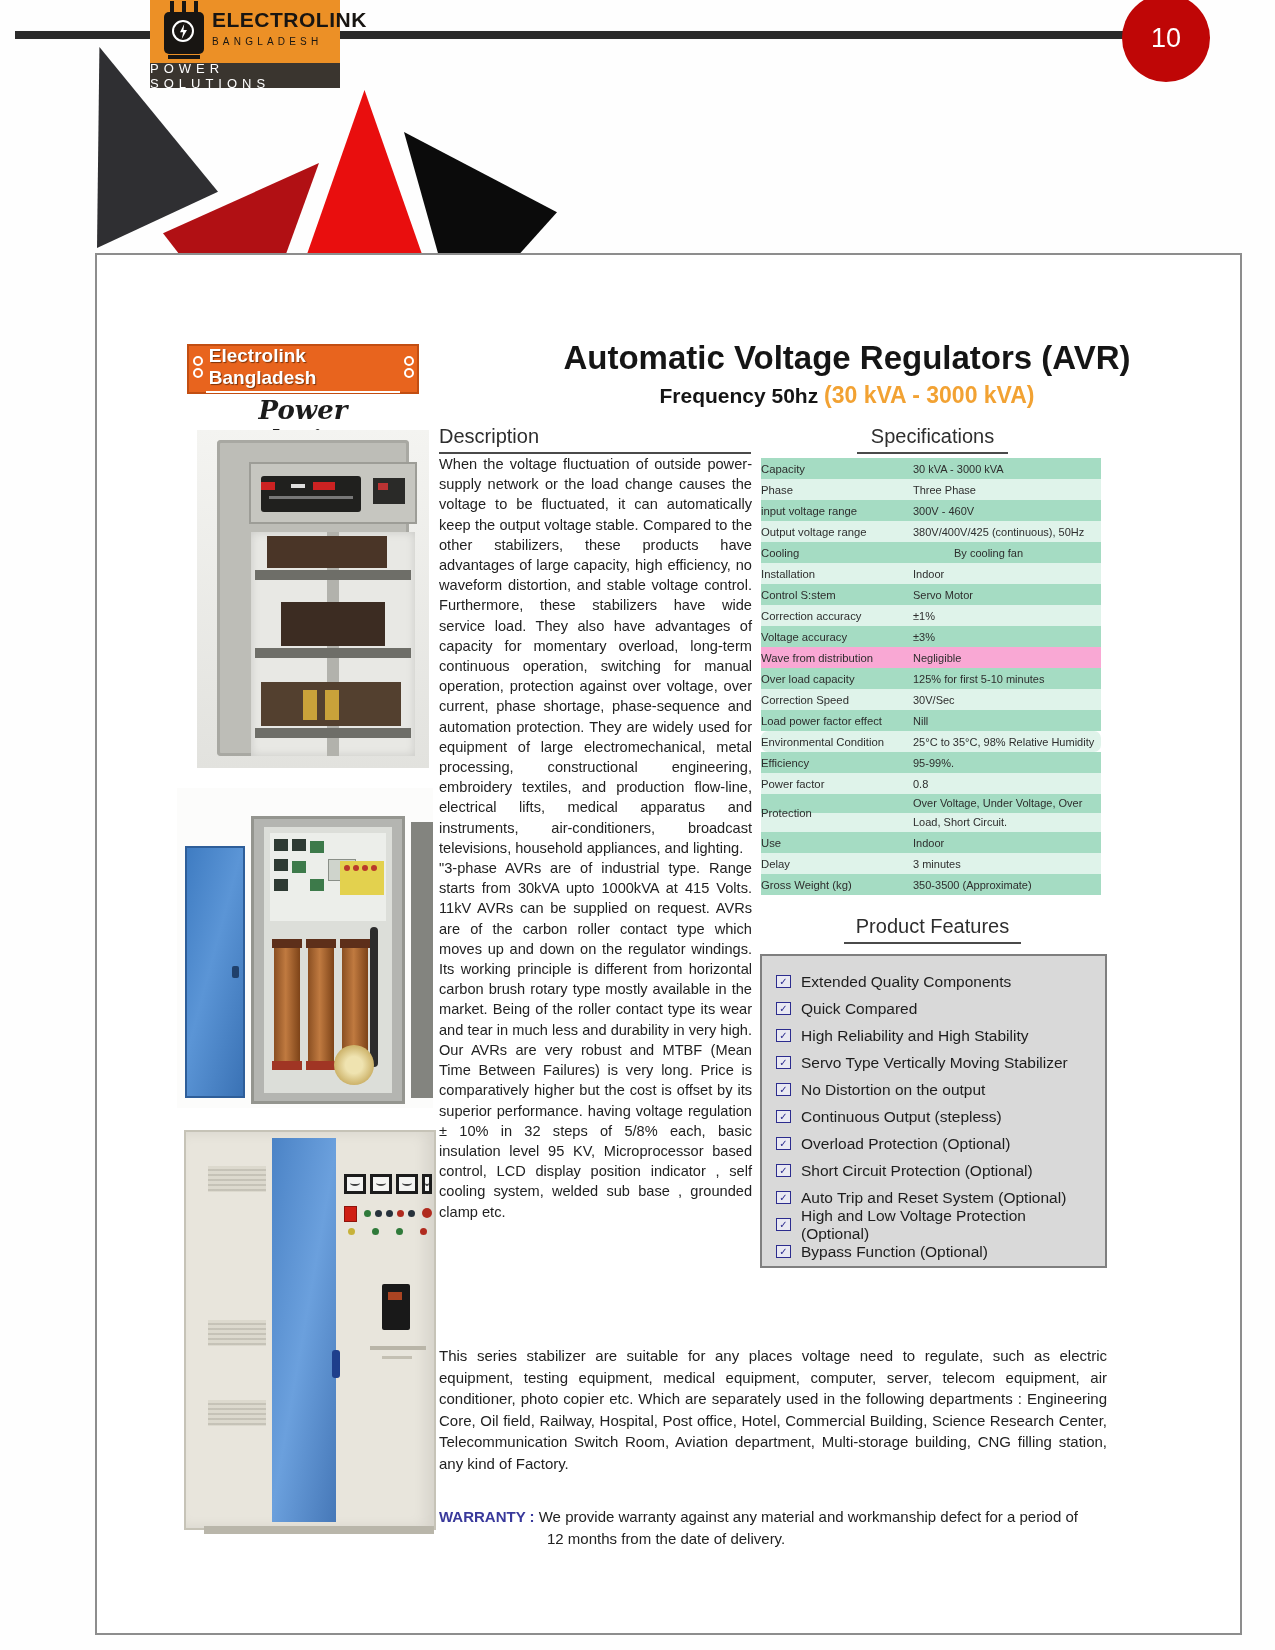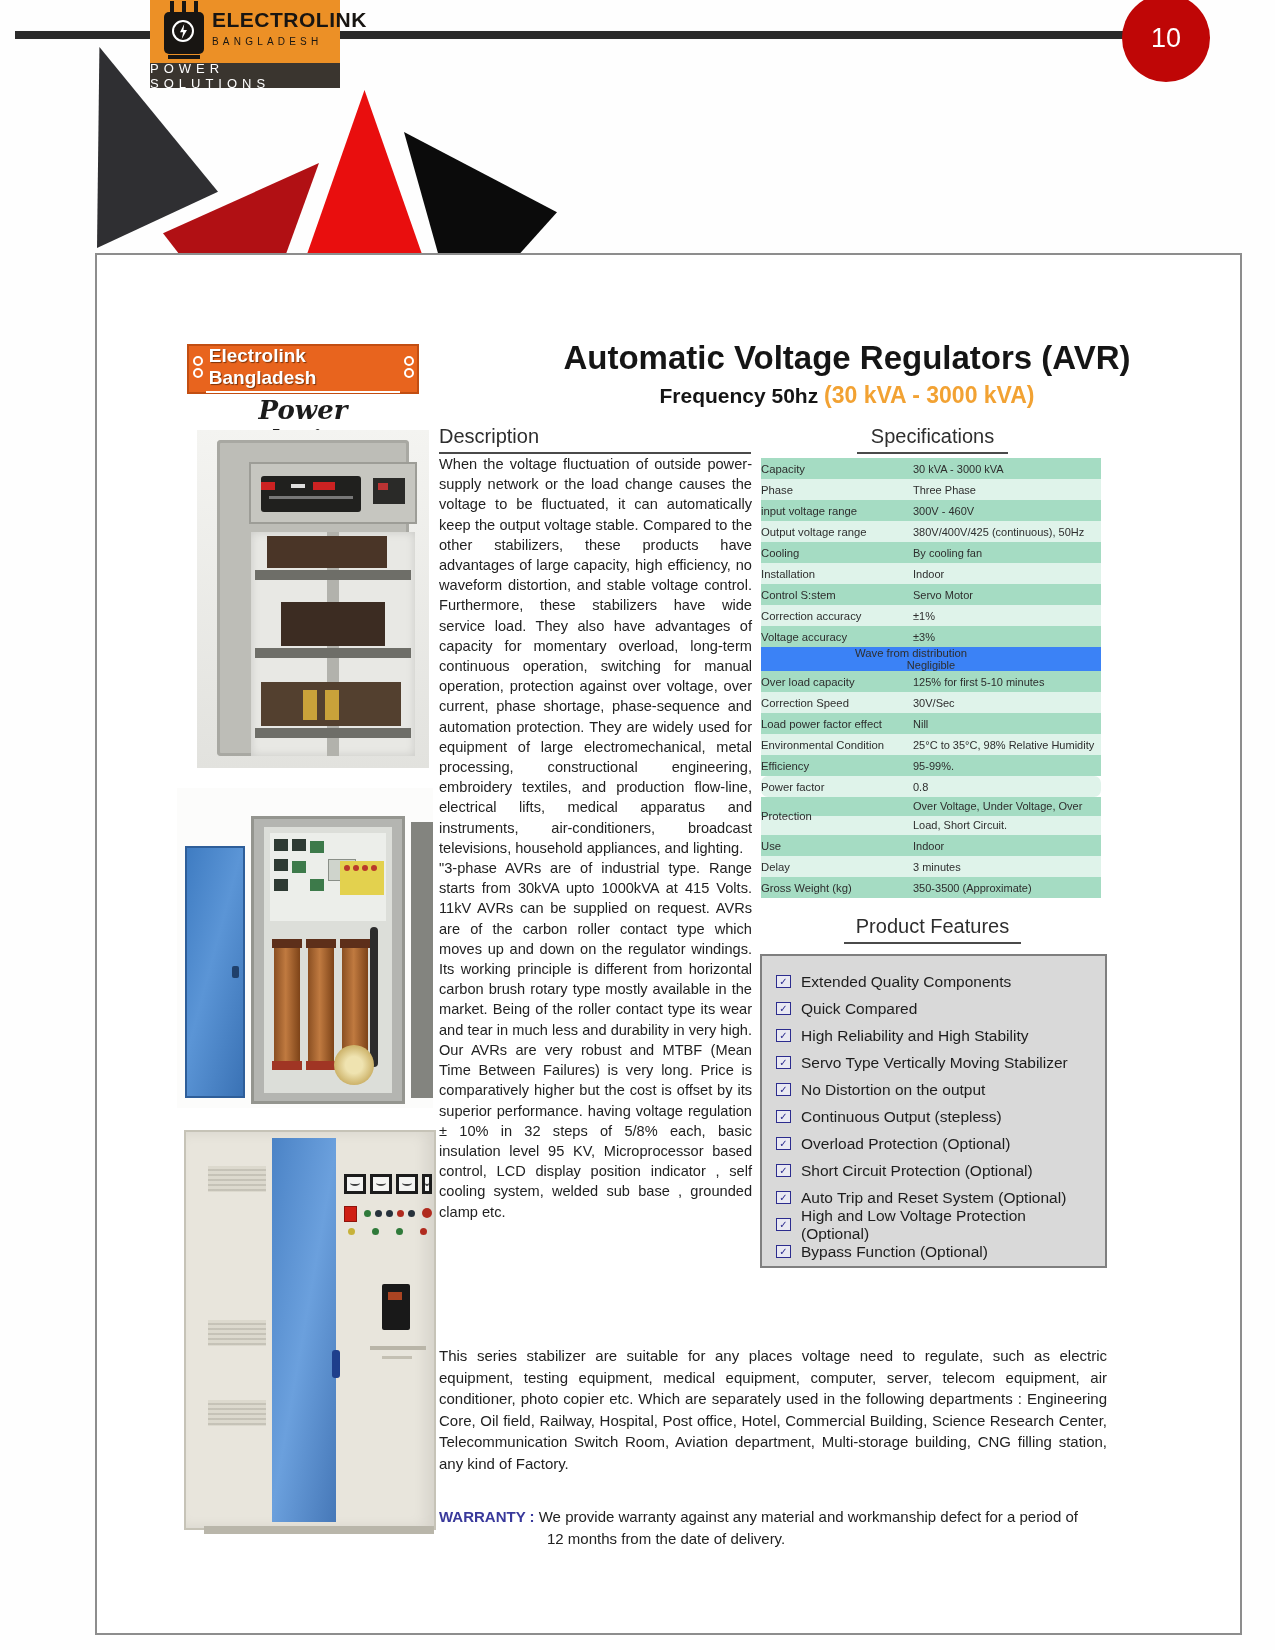--- a/index.html
+++ b/index.html
@@ -297,65 +297,65 @@
           <span class="spec-value">Three Phase</span>
         </div>
         <div class="spec-row" style="background: rgb(165, 220, 195);">
           <span class="spec-label">input voltage range</span>
           <span class="spec-value">300V - 460V</span>
         </div>
         <div class="spec-row" style="background: rgb(223, 243, 234);">
           <span class="spec-label">Output voltage range</span>
           <span class="spec-value">380V/400V/425 (continuous), 50Hz</span>
         </div>
-        <div class="spec-row" style="background: rgb(165, 220, 195);">
+        <div class="spec-row" style="background: rgb(165, 220, 195); gap: 41px;">
           <span class="spec-label">Cooling</span>
           <span class="spec-value">By cooling fan</span>
         </div>
         <div class="spec-row" style="background: rgb(223, 243, 234);">
           <span class="spec-label">Installation</span>
           <span class="spec-value">Indoor</span>
         </div>
         <div class="spec-row" style="background: rgb(165, 220, 195);">
           <span class="spec-label">Control S:stem</span>
           <span class="spec-value">Servo Motor</span>
         </div>
         <div class="spec-row" style="background: rgb(223, 243, 234);">
           <span class="spec-label">Correction accuracy</span>
           <span class="spec-value">±1%</span>
         </div>
         <div class="spec-row" style="background: rgb(165, 220, 195);">
           <span class="spec-label">Voltage accuracy</span>
           <span class="spec-value">±3%</span>
         </div>
-        <div class="spec-row" style="background: #3b82f6; flex-direction: column;">
+        <div class="spec-row" style="background: #f9a8d4;">
           <span class="spec-label">Wave from distribution</span>
           <span class="spec-value">Negligible</span>
         </div>
         <div class="spec-row" style="background: rgb(165, 220, 195);">
           <span class="spec-label">Over load capacity</span>
           <span class="spec-value">125% for first 5-10 minutes</span>
         </div>
         <div class="spec-row" style="background: rgb(223, 243, 234);">
           <span class="spec-label">Correction Speed</span>
           <span class="spec-value">30V/Sec</span>
         </div>
         <div class="spec-row" style="background: rgb(165, 220, 195);">
           <span class="spec-label">Load power factor effect</span>
           <span class="spec-value">Nill</span>
         </div>
-        <div class="spec-row" style="background: rgb(223, 243, 234);">
+        <div class="spec-row" style="background: rgb(223, 243, 234); border-radius: 7px;">
           <span class="spec-label">Environmental Condition</span>
           <span class="spec-value">25°C to 35°C, 98% Relative Humidity</span>
         </div>
         <div class="spec-row" style="background: rgb(165, 220, 195);">
           <span class="spec-label">Efficiency</span>
           <span class="spec-value">95-99%.</span>
         </div>
-        <div class="spec-row" style="background: rgb(223, 243, 234); border-radius: 7px;">
+        <div class="spec-row" style="background: rgb(223, 243, 234);">
           <span class="spec-label">Power factor</span>
           <span class="spec-value">0.8</span>
         </div>
         <div class="spec-row" style="background: linear-gradient(rgb(165, 220, 195) 50%, rgb(223, 243, 234) 50%);">
           <span class="spec-label">Protection</span>
           <span class="spec-value wrap">Over Voltage, Under Voltage, Over Load, Short Circuit.</span>
         </div>
         <div class="spec-row" style="background: rgb(165, 220, 195);">
           <span class="spec-label">Use</span>
           <span class="spec-value">Indoor</span>

